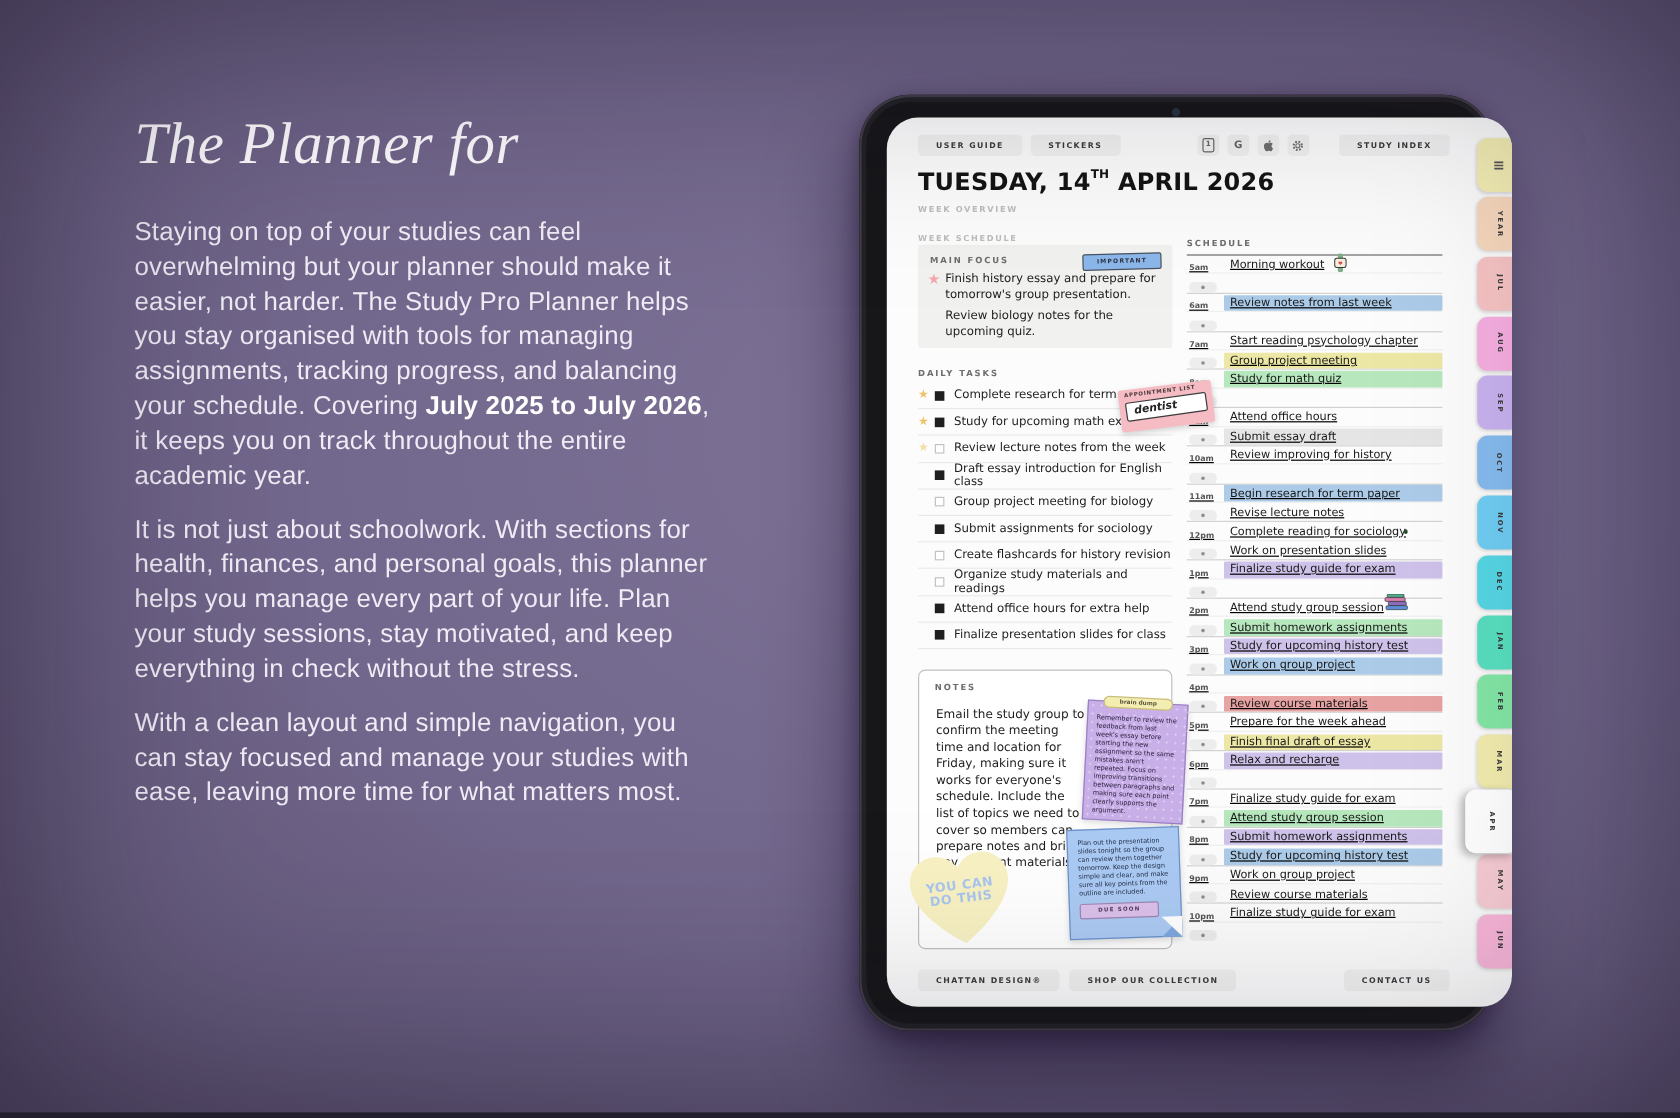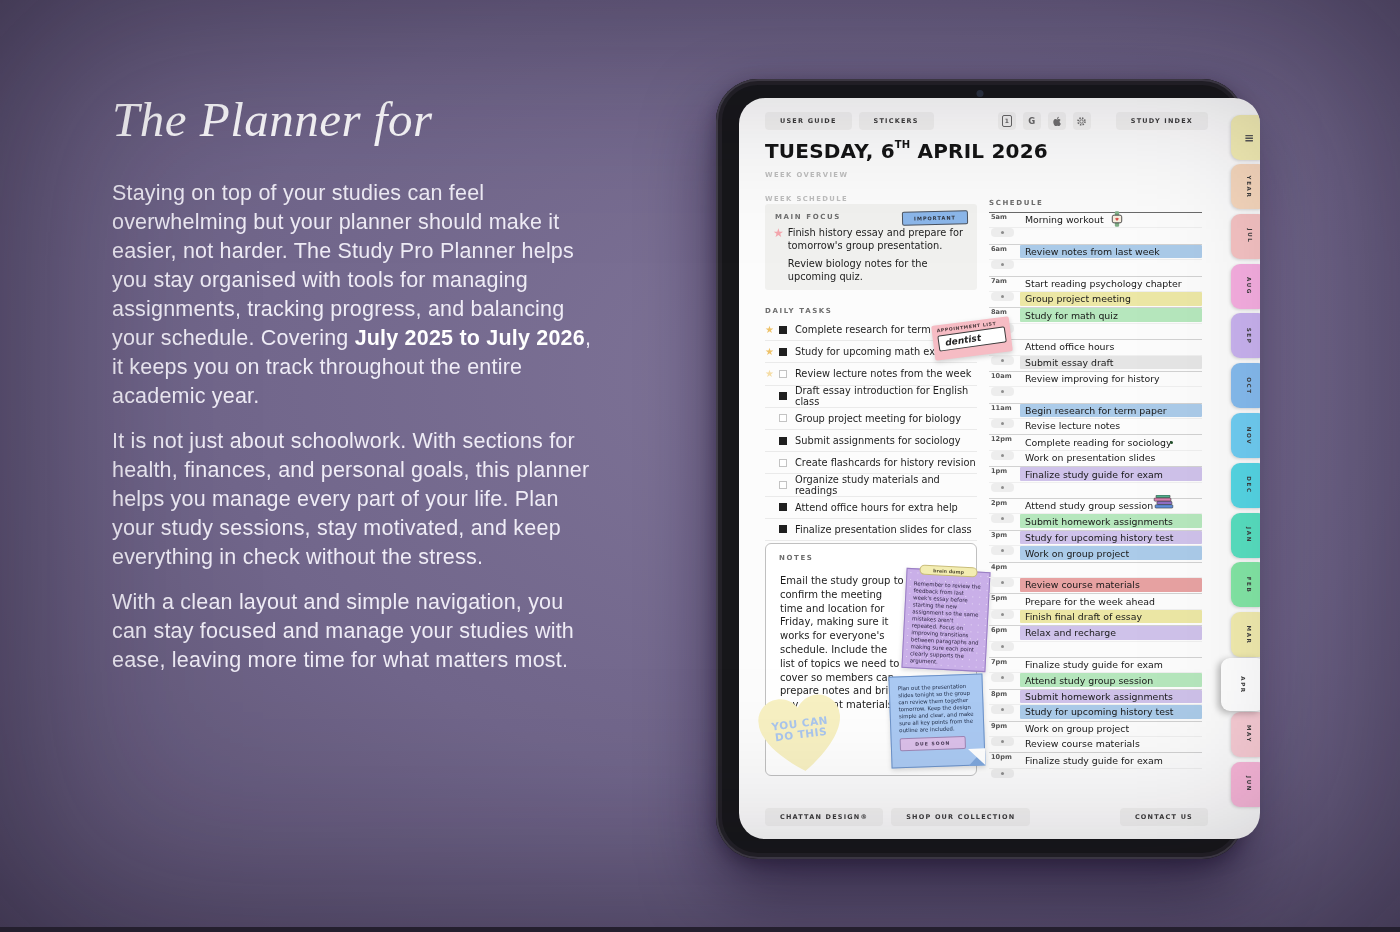--- a/index.html
+++ b/index.html
@@ -58,21 +58,21 @@
   .task-box.checked { background:#1f1f1f; }
   .task-box.unchecked { border:1px solid #c3c3c3; background:#fff; }
   .task-text { font:500 9.8px "DejaVu Sans", sans-serif; color:#1d1d1d; }
 
   .sticky-dentist { position:absolute; left:194px; top:223px; width:78px; height:35px; background:#f6bcc4; border-radius:2px;
     transform:rotate(-7deg); box-shadow:0 2px 5px rgba(0,0,0,.18); padding:3px 5px; z-index:6; }
   .sd-label { font:600 4.6px "DejaVu Sans", sans-serif; letter-spacing:.6px; color:#4a3a3c; text-transform:uppercase; }
   .sd-box { background:#fff; border:1px solid #3a3a3a; border-radius:2px; margin-top:2px; height:16px; padding-left:6px;
     font:italic 700 9px/15px "DejaVu Sans", sans-serif; color:#222; transform:rotate(-1deg); }
 
-  .notes-card { position:absolute; left:26px; top:445px; width:212px; height:233px; background:#fff; border:1px solid #c0c0c0; border-radius:6px; }
+  .notes-card { position:absolute; left:26px; top:460px; width:212px; height:233px; background:#fff; border:1px solid #c0c0c0; border-radius:6px; }
   .notes-label { position:absolute; top:10px; left:13px; }
   .notes-text { position:absolute; top:30px; left:14px; width:124px; font:500 10px/13.8px "DejaVu Sans", sans-serif; color:#1c1c1c; }
 
   .sticky-purple { position:absolute; right:-12px; top:26px; width:84px; height:100px; background:#c9afe8;
     background-image:radial-gradient(rgba(255,255,255,.5) .7px, transparent .9px); background-size:7px 7px;
     border:1px solid #9a7fc4; transform:rotate(3deg); padding:11px 6px 4px 7px; box-shadow:0 2px 5px rgba(0,0,0,.15); }
   .sticky-purple .txt { font:500 5.4px/7px "DejaVu Sans", sans-serif; color:#2c2440; }
   .brain-tab { position:absolute; top:-5px; left:50%; transform:translateX(-50%); width:58px; height:10px; background:#f3edb2;
     border:1px solid #c9bd7a; border-radius:5px; font:700 4.8px/9px "DejaVu Sans", sans-serif; text-align:center; color:#5a543a; }
 
@@ -90,21 +90,21 @@
   .heart-wrap svg { position:absolute; inset:0; }
   .heart-text { position:absolute; inset:0; display:flex; align-items:center; justify-content:center; text-align:center;
     font:800 10.5px/11.5px "DejaVu Sans", sans-serif; color:#a9c6ee; letter-spacing:.5px; padding-bottom:10px; }
 
   
   .schedule { position:absolute; left:250px; top:101px; width:213px; }
   .sched-label { margin-bottom:5px; }
   .hours { border-top:1.4px solid #6b6b6b; }
   .hour { border-top:1px solid #d2d2d2; }
   .hour:first-child { border-top:none; }
-  .srow { display:flex; align-items:flex-start; height:15.4px; }
+  .srow { display:flex; align-items:flex-end; height:15.4px;text-decoration:underline; }
   .srow.a { border-bottom:1px solid #efefef; }
   .sgut { width:31px; flex:none; display:flex; align-items:center; }
   .stime { font:600 6.6px "DejaVu Sans", sans-serif; color:#555; padding-left:2px; }
   .spill { width:23px; height:9px; background:#ededed; border-radius:4px; margin-left:2px; position:relative; cursor:pointer; }
   .spill::after { content:""; position:absolute; left:50%; top:50%; width:3px; height:3px; margin:-1.5px; border-radius:50%; background:#8d8d8d; }
   .sentry { flex:1; height:13.6px; display:flex; align-items:center; padding-left:5px; border-radius:1px;
     font:500 9.4px "DejaVu Sans", sans-serif; color:#191919; cursor:pointer; }
   .stk-watch { margin-left:7px; flex:none; }
   .stk-books { margin-left:auto; margin-right:2px; flex:none; margin-top:-6px; }
   .stk-dot { width:10px; height:10px; border-radius:50%; background:#b9f0bf; margin-left:auto; margin-right:5px; position:relative; flex:none; }
@@ -161,21 +161,21 @@
           <div class="iconbtn">
             <svg width="11" height="11" viewBox="0 0 20 20">
               <circle cx="10" cy="10" r="6.2" fill="none" stroke="#6f6f6f" stroke-width="3.2" stroke-dasharray="2.6 2.3"></circle>
               <circle cx="10" cy="10" r="3" fill="none" stroke="#6f6f6f" stroke-width="1.6"></circle>
             </svg>
           </div>
         </div>
         <div class="pillbtn">STUDY INDEX</div>
       </div>
 
-    <div class="date"><span>TUESDAY, 6</span><sup>TH</sup><span> APRIL 2026</span></div>
+    <div class="date"><span>TUESDAY, 14</span><sup>TH</sup><span> APRIL 2026</span></div>
 
     <div class="weektabs">
         <span class="weektab">WEEK OVERVIEW</span>
         <span class="weektab">WEEK SCHEDULE</span>
         <span class="weektab">WEEK REVIEW</span>
         <span class="weektab">WEEK FINANCES</span>
         <span class="weektab">DAILY NOTES</span>
       </div>
 
     <div class="focus-card">

